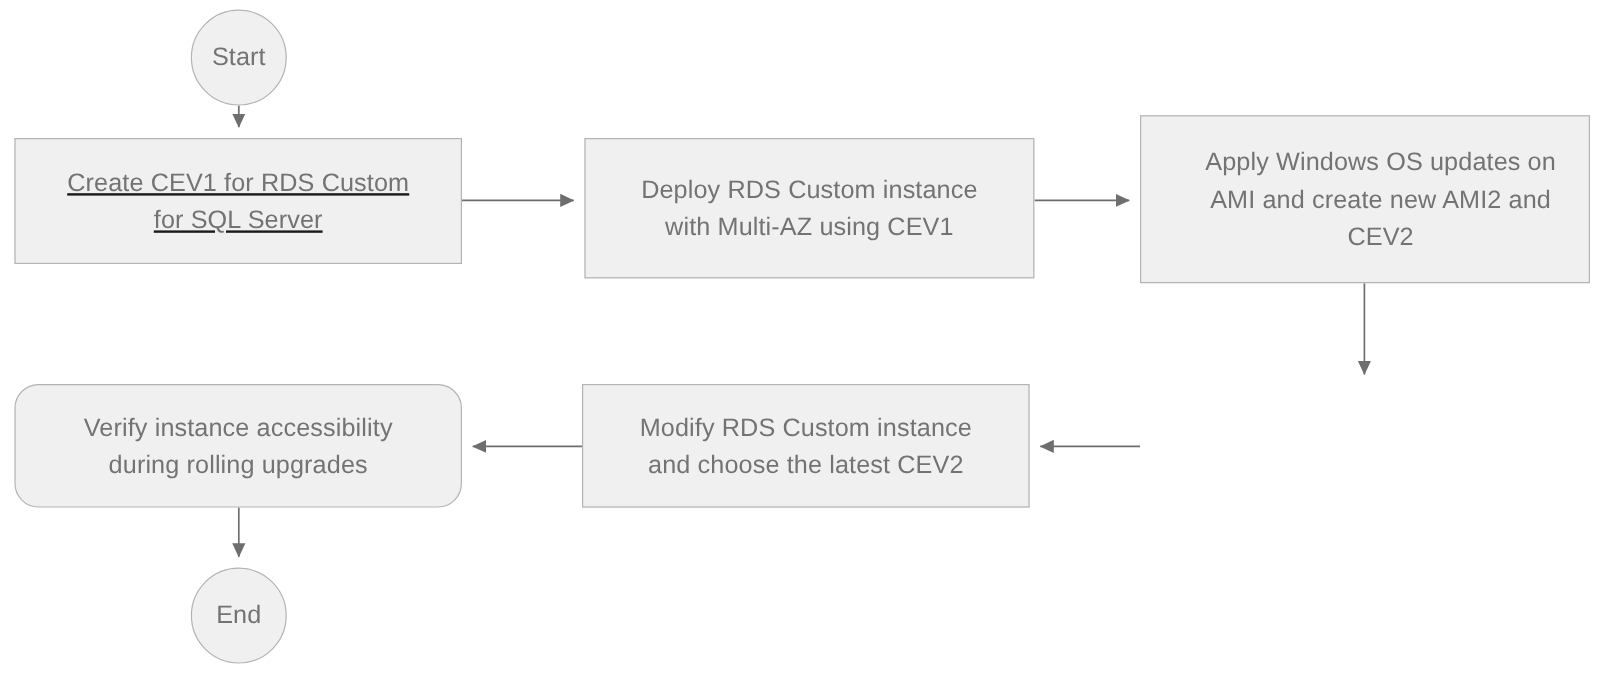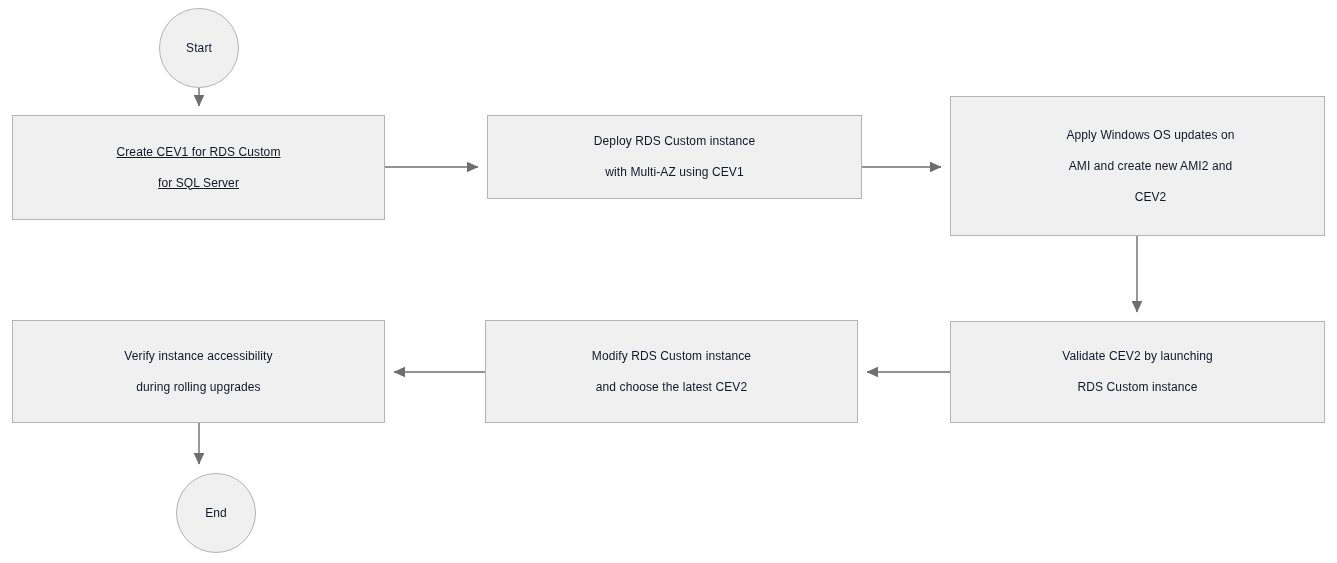--- a/index.html
+++ b/index.html
@@ -31,23 +31,23 @@
     position: absolute;
     box-sizing: border-box;
     background: #f0f0f0;
     border: 1px solid #b3b3b3;
     display: flex;
     align-items: center;
     justify-content: center;
     text-align: center;
   }
   .node .label {
-    font-size: 12px;
+    font-size: 21px;
     line-height: 31px;
-    color: #0f172a;
+    color: #737373;
     white-space: pre-line;
     letter-spacing: 0.1px;
   }
   .terminator {
     border-radius: 50%;
   }
   .terminator .label {
     line-height: 20px;
   }
 </style>
@@ -75,43 +75,39 @@
 
   <div class="node terminator" style="left: 159px; top: 8px; width: 80px; height: 80px; background: rgb(240, 240, 240); border-color: rgb(179, 179, 179); color: rgb(26, 26, 26);">
     <span class="label">Start</span>
   </div>
 
   <div class="node" style="left: 12px; top: 115px; width: 373px; height: 105px; background: rgb(240, 240, 240); border-color: rgb(179, 179, 179); color: rgb(26, 26, 26); text-decoration: underline;">
     <span class="label">Create CEV1 for RDS Custom
 for SQL Server</span>
   </div>
 
-  <div class="node" style="left: 487px; top: 115px; width: 375px; height: 84px; background: rgb(240, 240, 240); border-color: rgb(179, 179, 179); color: rgb(26, 26, 26);">
+  <div class="node" style="left: 487px; top: 115px; width: 375px; height: 117px; background: rgb(240, 240, 240); border-color: rgb(179, 179, 179); color: rgb(26, 26, 26);">
     <span class="label">Deploy RDS Custom instance
 with Multi-AZ using CEV1</span>
   </div>
 
   <div class="node" style="left: 950px; top: 96px; width: 375px; height: 140px; background: rgb(240, 240, 240); border-color: rgb(179, 179, 179); color: rgb(26, 26, 26); padding-left: 26px;">
     <span class="label">Apply Windows OS updates on
 AMI and create new AMI2 and
 CEV2</span>
   </div>
 
-  <div class="node" style="left: 950px; top: 321px; width: 375px; height: 102px; background: rgb(240, 240, 240); border-color: rgb(179, 179, 179); color: rgb(26, 26, 26);">
-    <span class="label">Validate CEV2 by launching
-RDS Custom instance</span>
-  </div>
 
   <div class="node" style="left: 485px; top: 320px; width: 373px; height: 103px; background: rgb(240, 240, 240); border-color: rgb(179, 179, 179); color: rgb(26, 26, 26); justify-content: center;">
     <span class="label">Modify RDS Custom instance
 and choose the latest CEV2</span>
   </div>
 
-  <div class="node" style="left: 12px; top: 320px; width: 373px; height: 103px; background: rgb(240, 240, 240); border-color: rgb(179, 179, 179); color: rgb(26, 26, 26);">
+  <div class="node" style="left: 12px; top: 320px; width: 373px; height: 103px; background: rgb(240, 240, 240); border-color: rgb(179, 179, 179); color: rgb(26, 26, 26); border-radius: 20px;">
     <span class="label">Verify instance accessibility
 during rolling upgrades</span>
   </div>
 
-  <div class="node terminator" style="left: 176px; top: 473px; width: 80px; height: 80px; background: rgb(240, 240, 240); border-color: rgb(179, 179, 179); color: rgb(26, 26, 26); align-items: center;">
+  <div class="node terminator" style="left: 159px; top: 473px; width: 80px; height: 80px; background: rgb(240, 240, 240); border-color: rgb(179, 179, 179); color: rgb(26, 26, 26); align-items: center;">
     <span class="label">End</span>
   </div>
 
 </div>
 
 </body></html>

